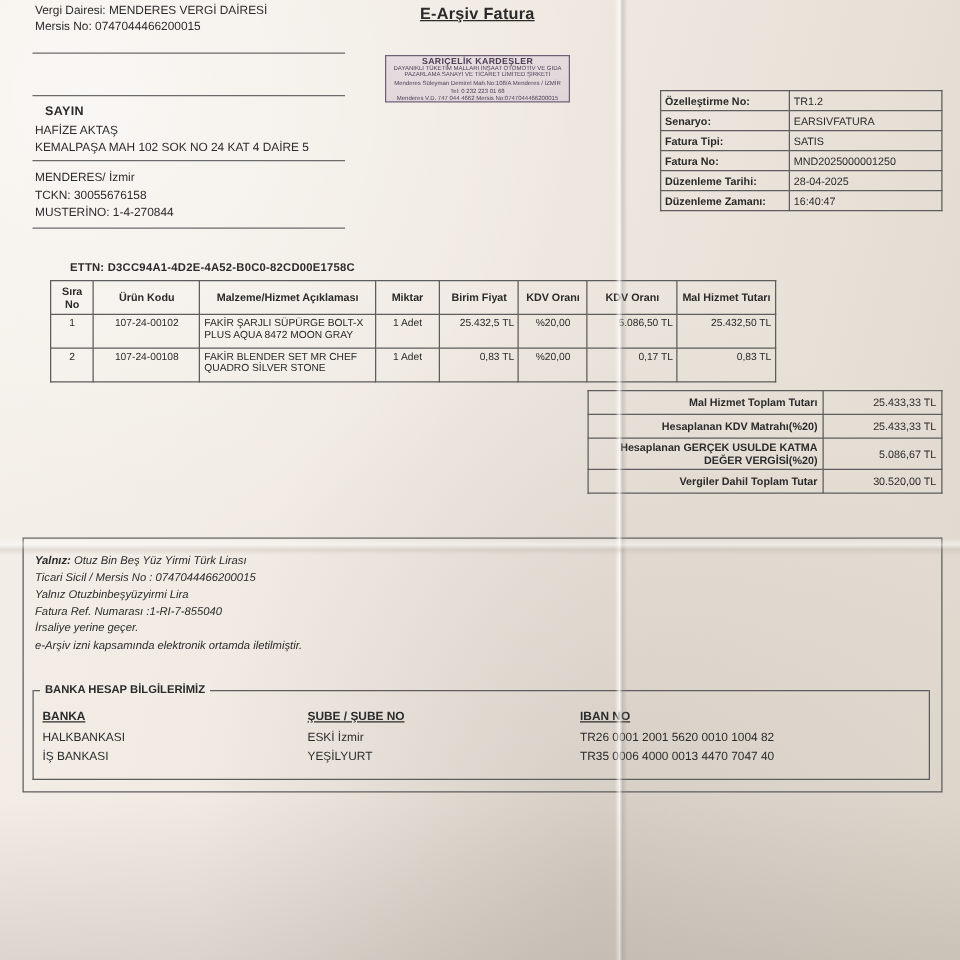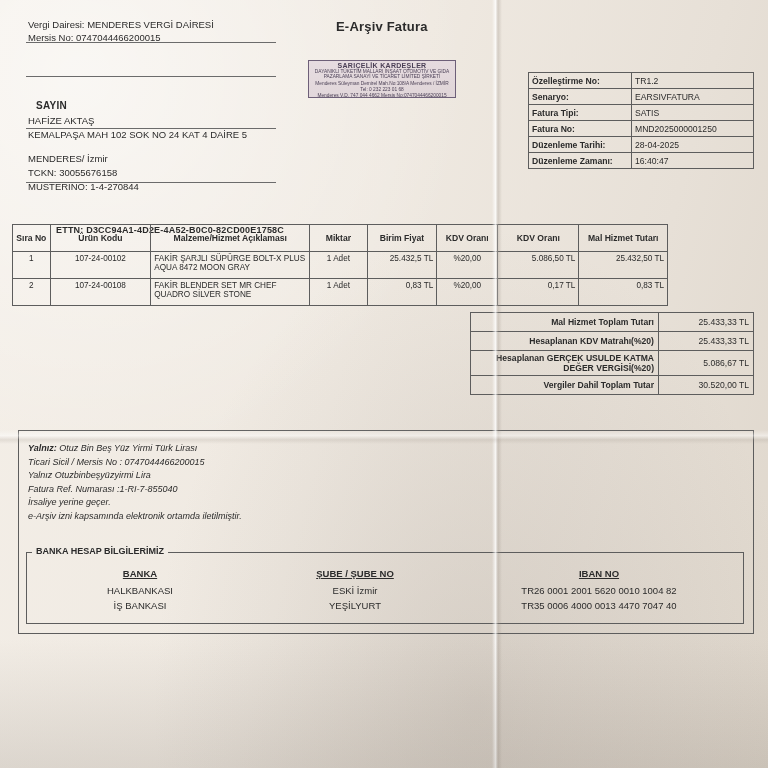--- a/index.html
+++ b/index.html
@@ -43,30 +43,30 @@
     pointer-events: none;
   }
   .shadow-bottom {
     position: absolute;
     left: 0; right: 0; bottom: 0;
     height: 130px;
     background: linear-gradient(180deg, rgba(120,110,100,0) 0%, rgba(120,110,100,0.18) 100%);
     pointer-events: none;
   }
 
-  .abs { position: absolute; margin-top: 16px; }
+  .abs { position: absolute; }
 
   .ttl {
     font-size: 13px;
     font-weight: bold;
     letter-spacing: .2px;
   }
 
   .hdr-left { left: 28px; top: 2px; line-height: 13px; font-size: 9.5px; }
-  .earsiv { left: 336px; top: 3px; }
+  .earsiv { left: 336px; top: 3px; text-decoration: underline; }
 
   .rule { position: absolute; height: 1px; background: #6b6b6b; }
 
   .sayin { left: 36px; top: 84px; font-size: 10px; font-weight: bold; letter-spacing: .3px;}
   .addr { left: 28px; top: 98px; font-size: 9.5px; line-height: 13.5px; }
   .addr2 { left: 28px; top: 136px; font-size: 9.5px; line-height: 14px; }
 
   .stamp {
     left: 308px; top: 44px;
     width: 148px; height: 38px;
@@ -97,22 +97,22 @@
     height: 11px;
     vertical-align: middle;
   }
   table.info td.k { width: 96px; font-weight: bold; }
 
   .ettn { left: 28px; top: 209px; font-size: 9px; font-weight: bold; letter-spacing: .2px; padding-left: 28px;}
 
   
   table.items {
     position: absolute;
-    left: 12px; top: 224px;
-    width: 656px;
+    left: 40px; top: 224px;
+    width: 581px;
     border-collapse: collapse;
     font-size: 8.2px;
   }
   table.items th, table.items td {
     border: 1px solid #5d5d5d;
     padding: 2px 3px;
     vertical-align: top;
   }
   table.items th {
     font-size: 8.6px;
@@ -183,21 +183,21 @@
     position: absolute;
     right: 0; top: 0; width: 600px; height: 1px; background: #5d5d5d;
   }
   .bank-grid {
     position: absolute;
     left: 34px; top: 566px;
     width: 700px;
     font-size: 9.5px;
     line-height: 15px;
   }
-  .bank-grid .row { display: flex; text-align: center; }
+  .bank-grid .row { display: flex; }
   .bank-grid .c1 { width: 212px; }
   .bank-grid .c2 { width: 218px; }
   .bank-grid .c3 { width: 270px; }
   .bank-grid .head { font-weight: bold; text-decoration: underline; margin-bottom: 2px; }
 </style>
 </head>
 <body>
 
 <div id="paper">
 

